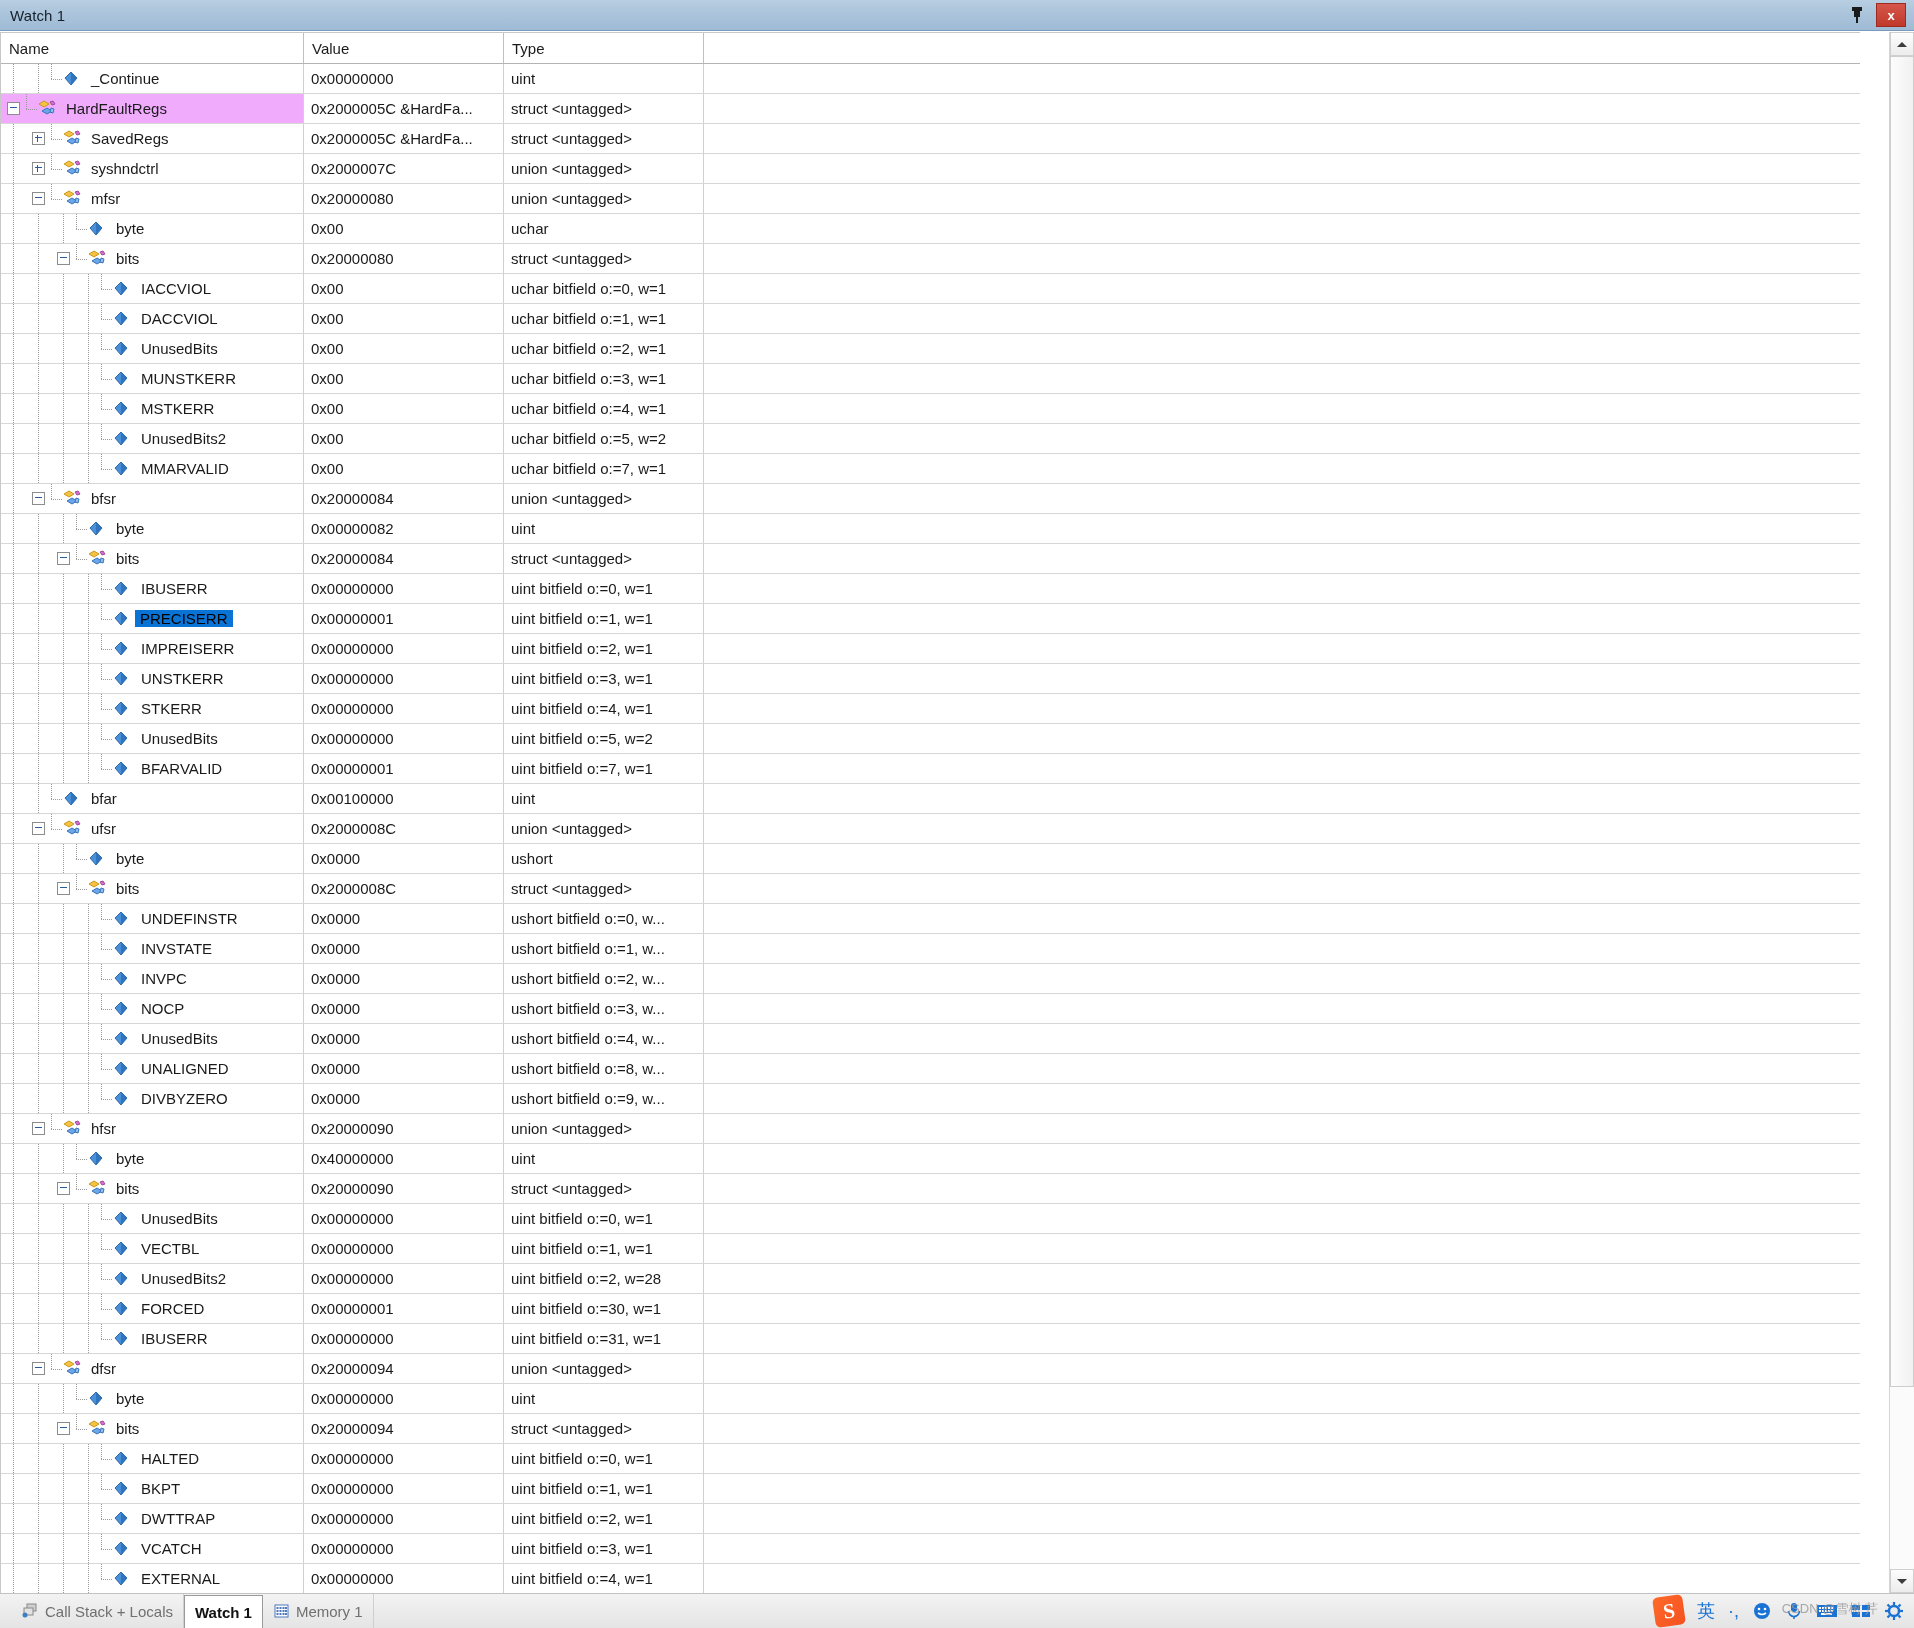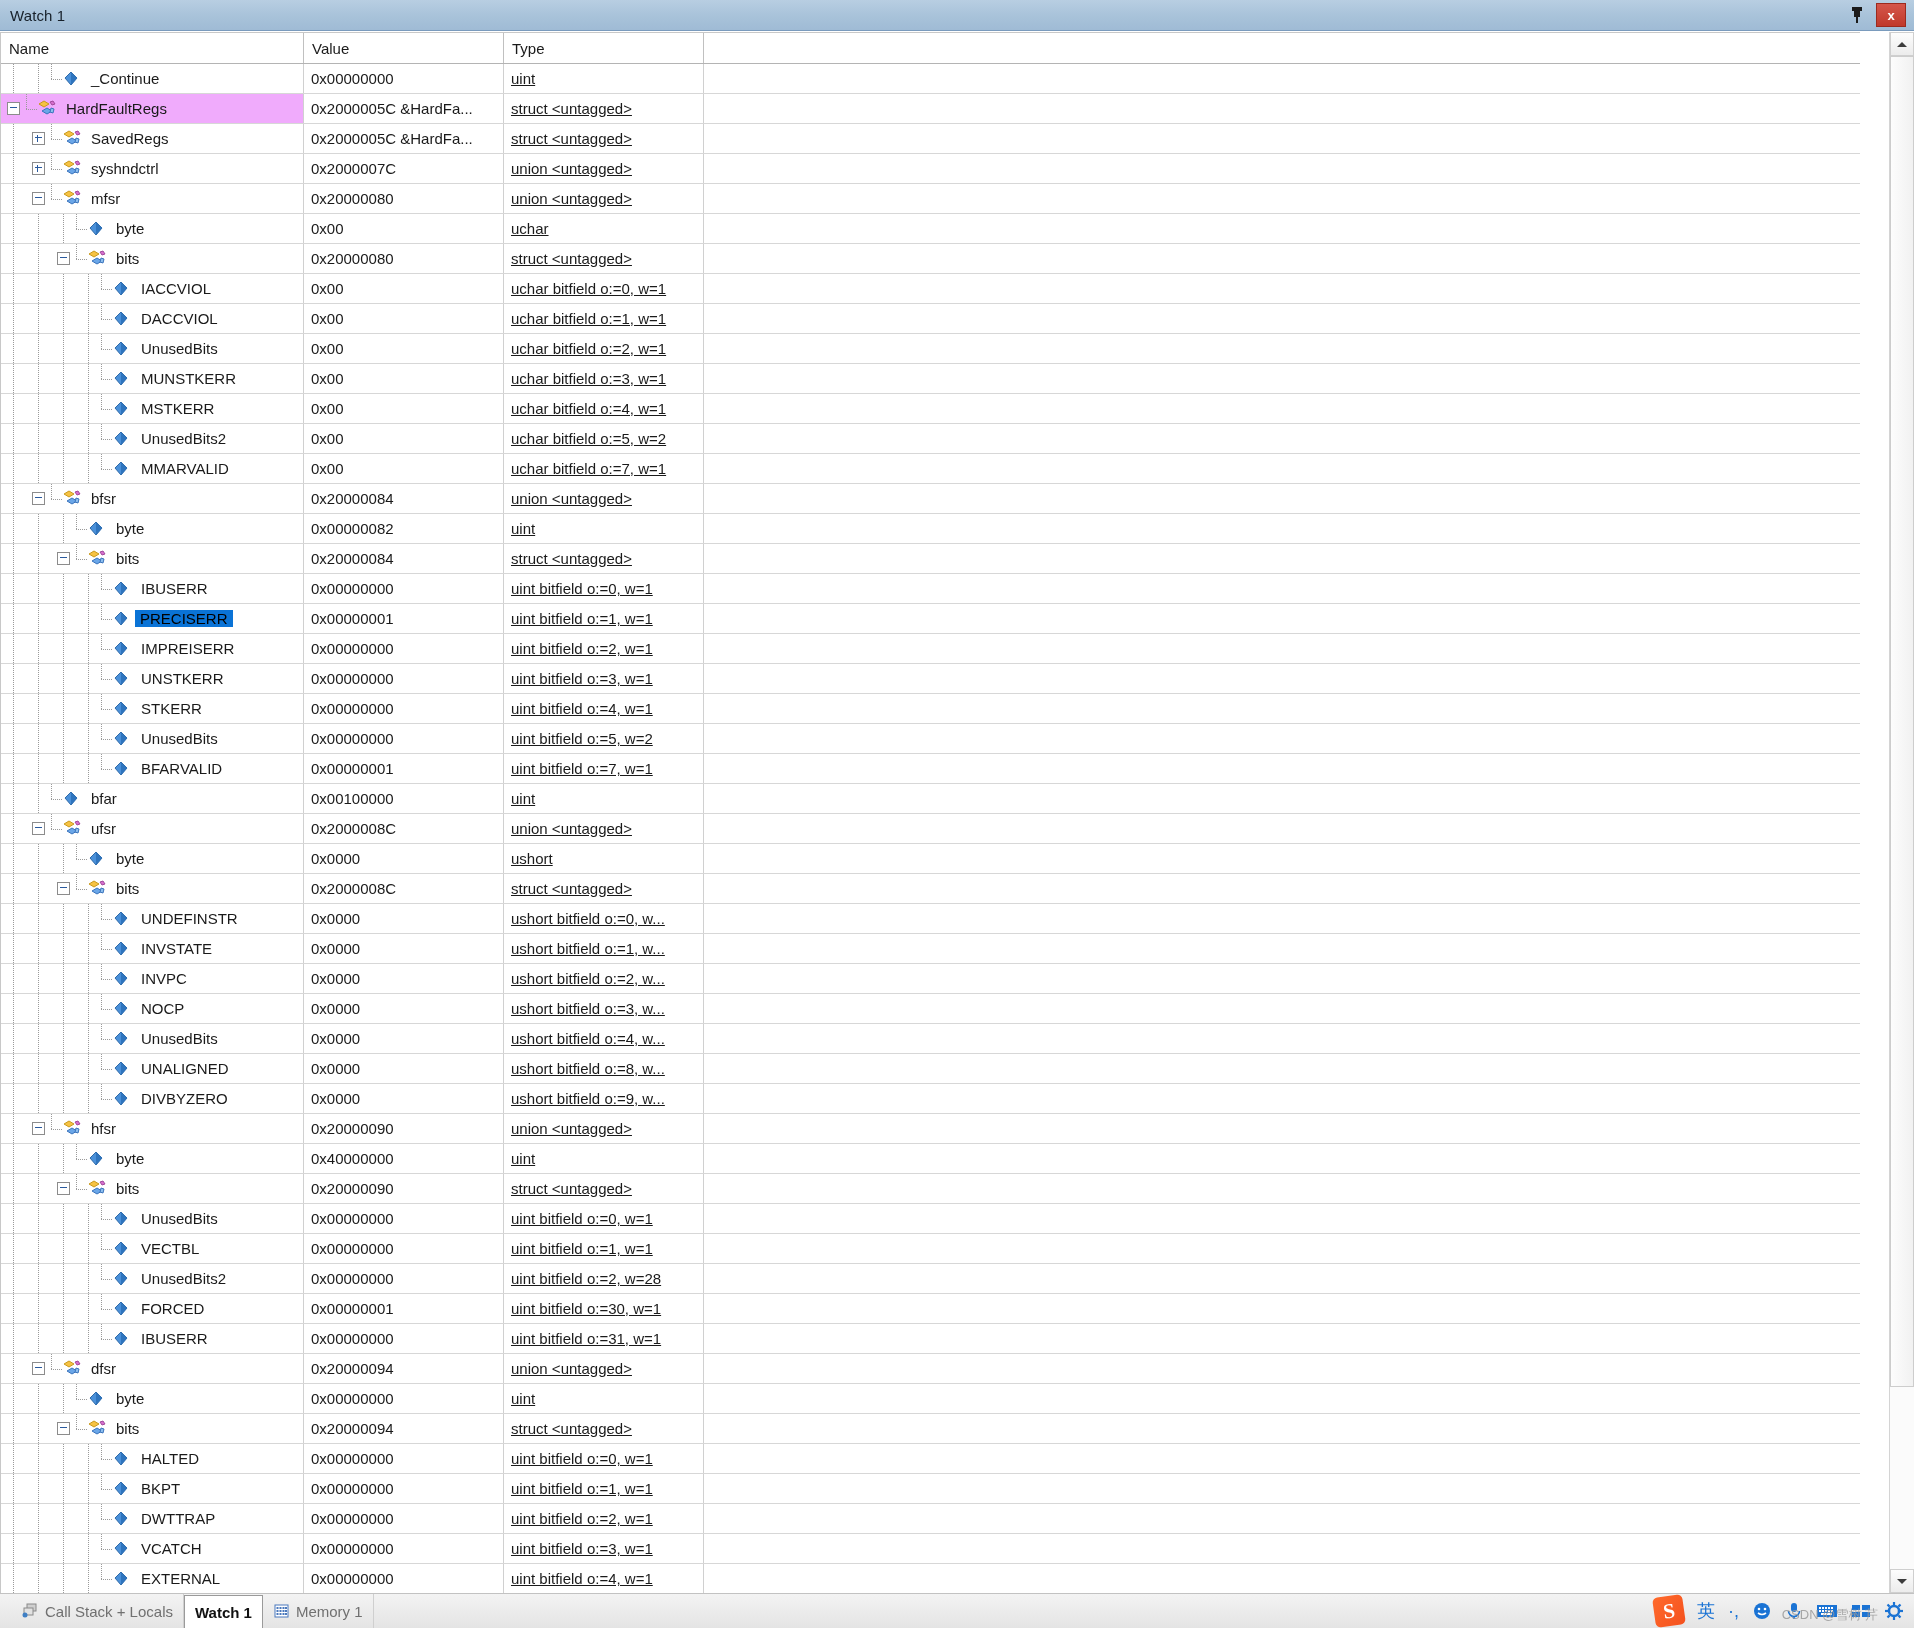--- a/index.html
+++ b/index.html
@@ -109,21 +109,21 @@
   .row.alt-shade .cell-name { background: #f0abfc; }
   .cell {
     box-sizing: border-box;
     border-right: 1px solid #d0d0d0;
     font-size: 15px; color: #1a1a1a;
     display: flex; align-items: center;
     overflow: hidden; white-space: nowrap;
   }
   .cell-name  { width: 303px; padding-left: 0; position: relative; }
   .cell-value { width: 200px; padding-left: 7px; }
-  .cell-type  { width: 200px; padding-left: 7px; text-decoration: underline; }
+  .cell-type  { width: 200px; padding-left: 7px; }
   .cell-rest  { flex: 1 1 auto; border-right: none; border-bottom: none; }
 
   
   .nameinner { display: flex; align-items: center; height: 100%; width: 100%; }
   .guide {
     width: 25px; height: 100%;
     flex: 0 0 auto;
     position: relative;
   }
   .guide.v::before {
@@ -255,21 +255,21 @@
     width: 30px; height: 30px;
     background: linear-gradient(135deg,#ff6a2b,#f4511e);
     border-radius: 5px;
     color: #fff; font-size: 21px; font-weight: bold;
     display: flex; align-items: center; justify-content: center;
     transform: rotate(-8deg);
     font-family: "Liberation Serif", serif;
   }
   .ime-item { color: #1a73d4; font-size: 18px; display: flex; align-items: center; }
   .watermark {
-    position: absolute; right: 36px; bottom: 4px;
+    position: absolute; right: 36px; bottom: 10px;
     font-size: 13px; color: #9a9a9a; opacity: .85;
     pointer-events: none; white-space: nowrap;
   }
 </style>
 </head>
 <body>
 
 <div id="app">
 
   <div class="titlebar">

